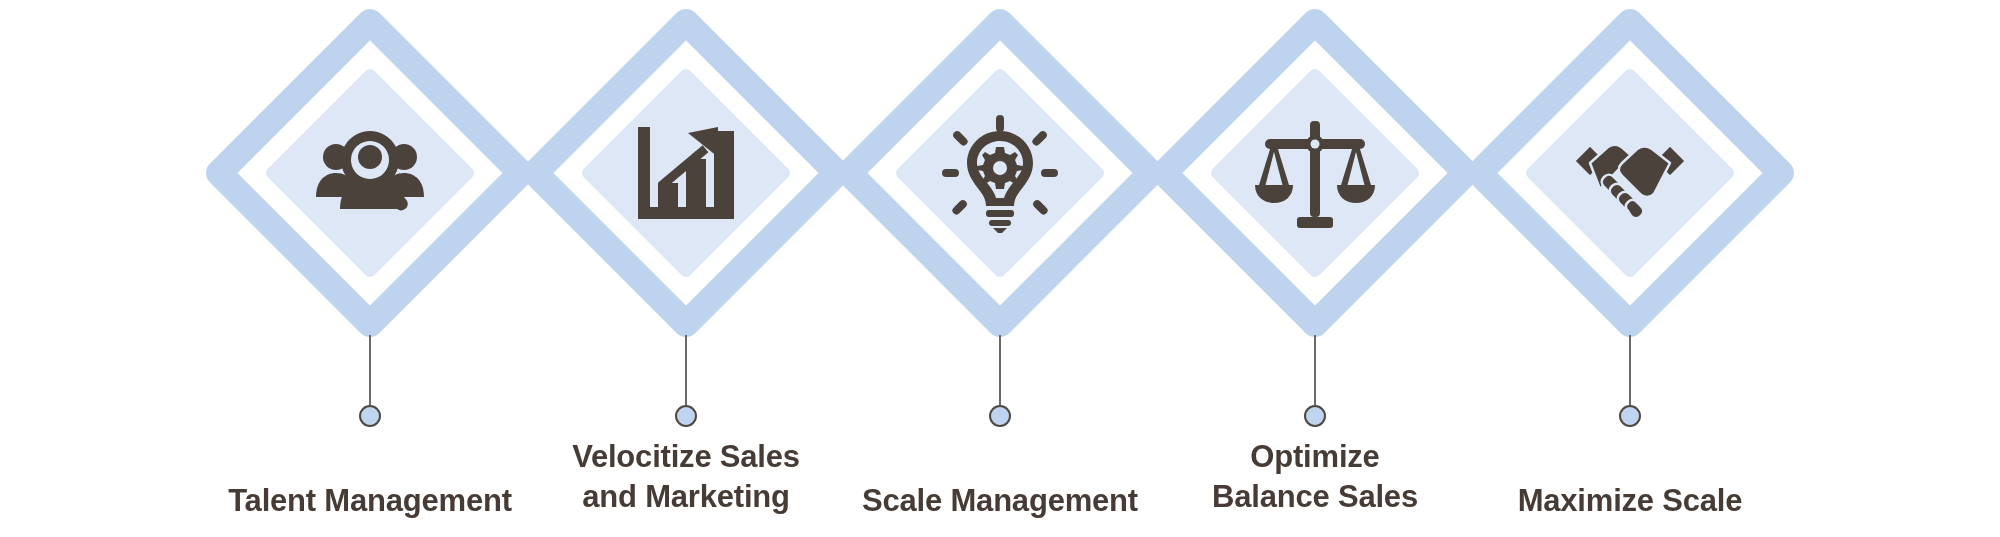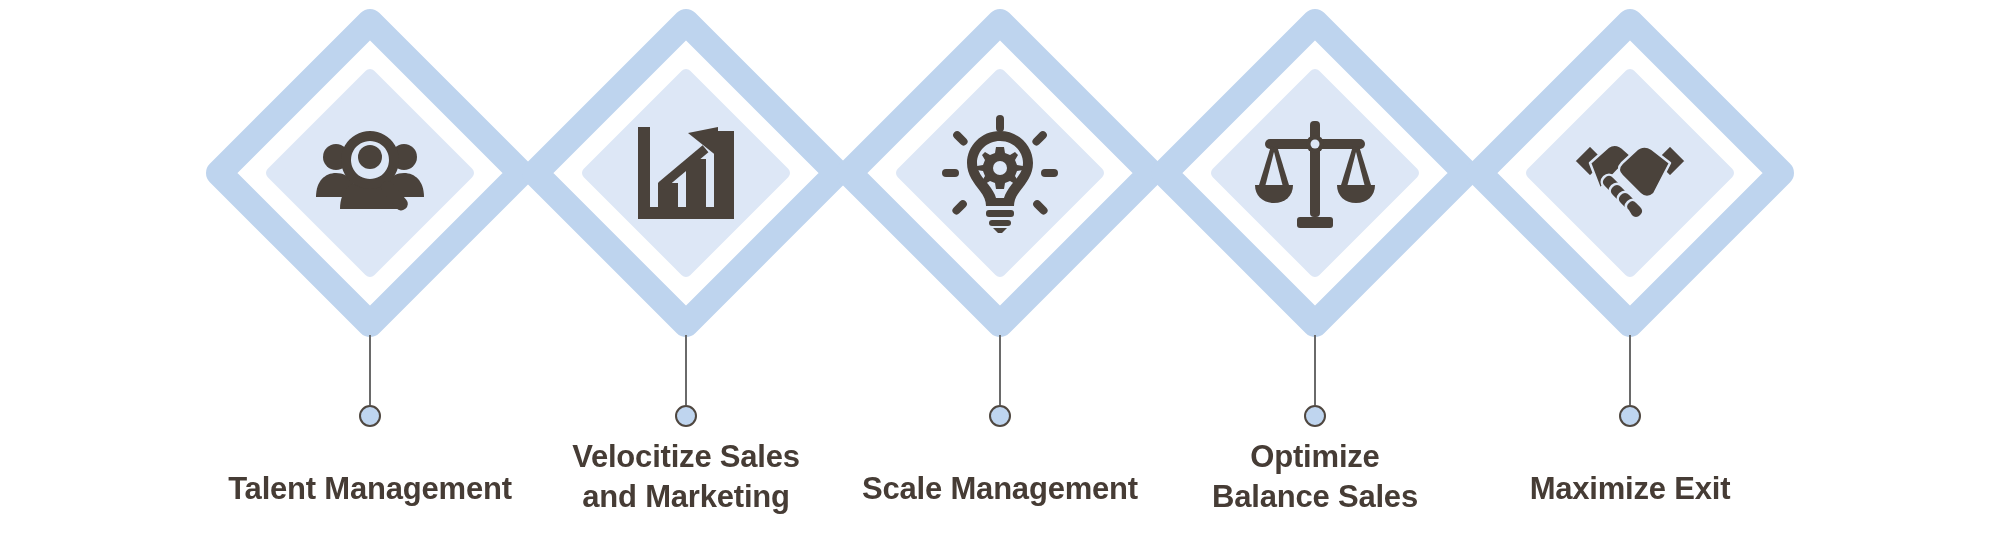--- a/index.html
+++ b/index.html
@@ -94,21 +94,21 @@
     left: 0;
     width: 400px;
     text-align: center;
     color: #463c35;
     font-weight: bold;
     font-size: 31px;
     line-height: 1.28;
     letter-spacing: -0.2px;
     white-space: pre-line;
   }
-  .caption.one-line { top: 469px; text-align: center; }
+  .caption.one-line { top: 481px; text-align: center; }
   .caption.two-line { top: 437px; }
 </style>
 </head>
 <body>
 
 <div id="stage">
 
   <div class="step" style="left:170px;">
     <div class="diamond-wrap">
       <svg class="diamond-svg" viewBox="0 0 330 330">
@@ -261,16 +261,16 @@
             <path d="M34 74 C31 71 31 67 34 64 C37 61 41 61 44 64 L52 72 C55 75 55 79 52 82 C49 85 45 85 42 82 Z"></path>
             <path d="M42 83 C39 80 39 76 42 73 C45 70 49 70 52 73 L59 80 C62 83 62 87 59 90 C56 93 52 93 49 90 Z"></path>
             <path d="M50 91 C47 88 47 84 50 81 C53 78 57 78 60 81 L66 87 C69 90 69 94 66 97 C63 100 59 100 56 97 Z"></path>
             <path d="M58 98 C55 95 55 92 58 89 C61 86 64 86 67 89 L71 93 C74 96 74 100 71 103 C68 106 64 106 61 103 Z"></path>
           </g>
         </svg>
       </div>
     </div>
     <div class="connector"></div>
     <div class="node-circle"></div>
-    <div class="caption one-line">Maximize Exit</div>
+    <div class="caption one-line">Maximize Scale</div>
   </div>
 
 </div>
 
 </body></html>

